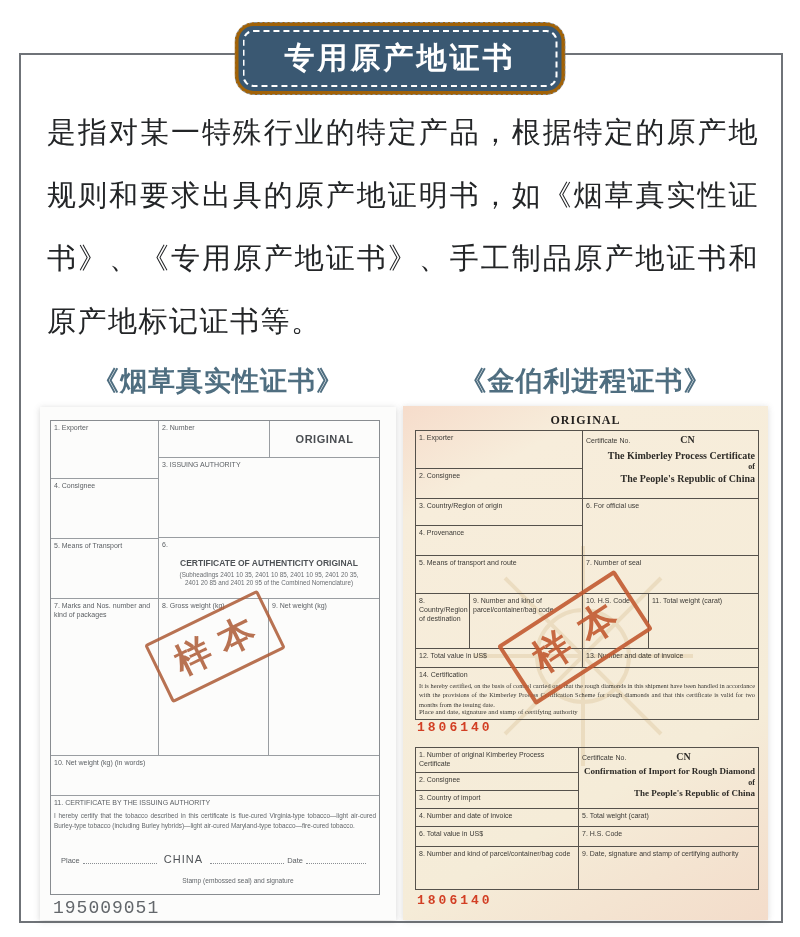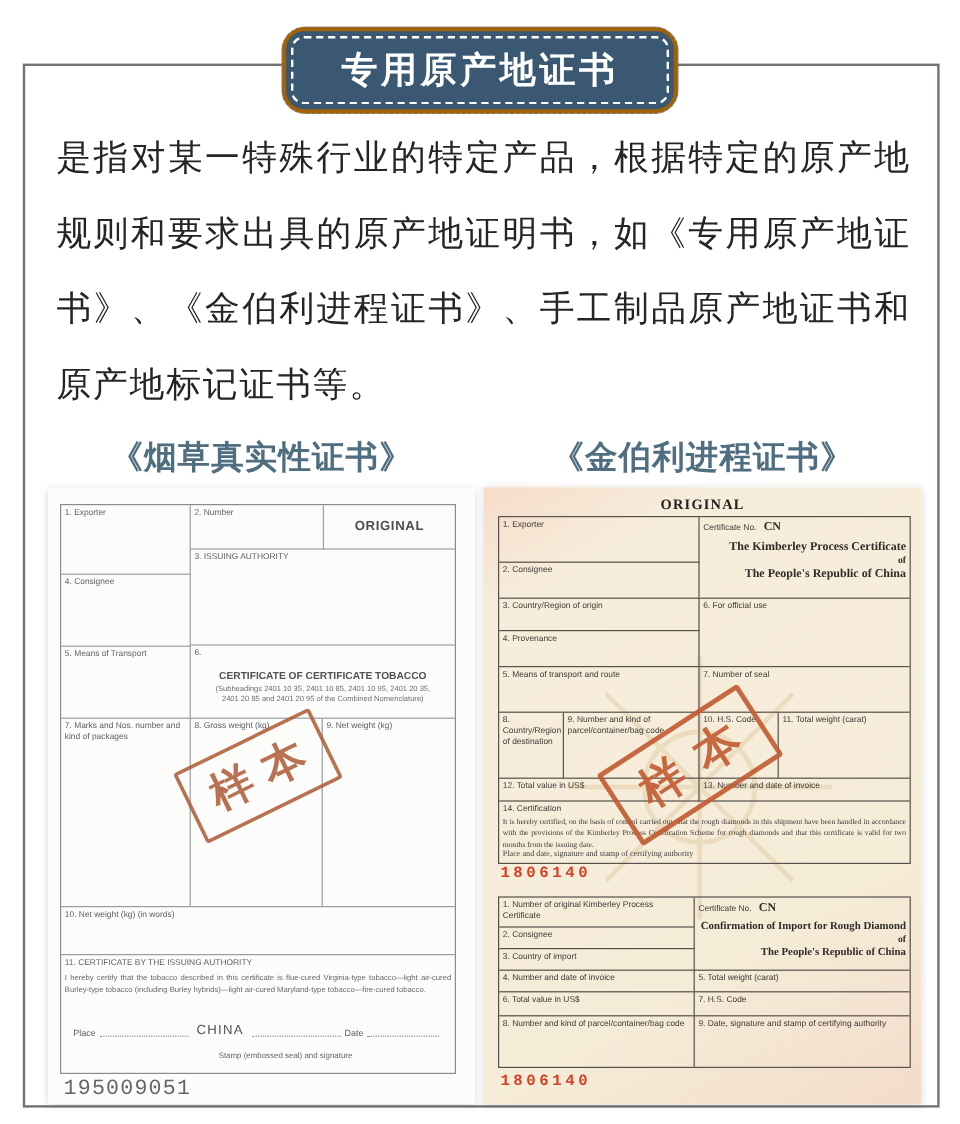--- a/index.html
+++ b/index.html
@@ -55,21 +55,21 @@
        box-shadow:0 1px 6px rgba(90,90,90,.22);color:#3c3a36;}
   .kim-watermark{position:absolute;left:60px;top:130px;opacity:.45;z-index:1;}
   .kim-original{position:absolute;top:7px;left:0;width:100%;text-align:center;
                 font-family:"Liberation Serif",serif;font-weight:bold;font-size:12px;
                 letter-spacing:1px;color:#242220;z-index:2;}
   .k-table{position:absolute;left:12px;width:342px;border:1px solid #55514b;z-index:2;}
   .k1{top:24px;height:288px;} .k2{top:341px;height:141px;}
   .kc{position:absolute;box-sizing:border-box;font-size:7px;line-height:1.3;padding:2px 3px;color:#3c3a36;}
   .kbr{border-right:1px solid #55514b;} .kbb{border-bottom:1px solid #55514b;}
   .certno-line{display:flex;align-items:baseline;gap:6px;}
-  .certno-val{font-family:"Liberation Serif",serif;font-size:10px;font-weight:bold;color:#2e2c28;}
+  .certno-val{font-family:"Liberation Serif",serif;font-size:10px;font-weight:bold;color:#2e2c28;margin-left:44px;}
   .k-title{text-align:right;font-family:"Liberation Serif",serif;font-weight:bold;
            font-size:10px;line-height:1.3;color:#2e2c28;margin-top:3px;}
   .k-title .of{font-size:8px;font-weight:bold;}
   .k-legal{font-size:6.4px;line-height:1.45;text-align:justify;
            font-family:"Liberation Serif",serif;color:#3c3a36;margin-top:2px;}
   .k-note{position:absolute;left:3px;bottom:2px;font-size:6.8px;font-family:"Liberation Serif",serif;}
   .kim-serial{position:absolute;left:14px;font-size:13px;font-weight:bold;color:#d23f24;
               font-family:"Liberation Mono",monospace;letter-spacing:3px;z-index:2;}
   .kim-serial.s1{top:314px;} .kim-serial.s2{top:487px;}
 </style>
@@ -79,36 +79,36 @@
 <div class="page">
 
   <div class="frame"></div>
 
   <div class="badge-outer">
     <div class="badge-bg">
       <div class="badge-inner">专用原产地证书</div>
     </div>
   </div>
 
-  <p class="intro">是指对某一特殊行业的特定产品，根据特定的原产地规则和要求出具的原产地证明书，如《专用原产地证书》、《金伯利进程证书》、手工制品原产地证书和原产地标记证书等。</p>
+  <p class="intro">是指对某一特殊行业的特定产品，根据特定的原产地规则和要求出具的原产地证明书，如《烟草真实性证书》、《专用原产地证书》、手工制品原产地证书和原产地标记证书等。</p>
 
   <div class="sec-title left">《烟草真实性证书》</div>
   <div class="sec-title right">《金伯利进程证书》</div>
 
   <div class="tob">
     <div class="tob-table">
       <div class="tc br bb" style="left:0;top:0;width:108px;height:58px;">1. Exporter</div>
       <div class="tc bb" style="left:108px;top:0;width:110px;height:37px;">2. Number</div>
       <div class="tc bl bb tob-original" style="left:218px;top:0;width:110px;height:37px;">ORIGINAL</div>
       <div class="tc bb" style="left:108px;top:37px;width:220px;height:80px;">3. ISSUING AUTHORITY</div>
       <div class="tc br bb" style="left:0;top:58px;width:108px;height:60px;">4. Consignee</div>
       <div class="tc br bb" style="left:0;top:118px;width:108px;height:60px;">5. Means of Transport</div>
       <div class="tc bb" style="left:108px;top:117px;width:220px;height:61px;">
         <span>6.</span>
-        <div class="tob-cert-title">CERTIFICATE OF CERTIFICATE TOBACCO</div>
+        <div class="tob-cert-title">CERTIFICATE OF AUTHENTICITY ORIGINAL</div>
         <div class="tob-sub">(Subheadings 2401 10 35, 2401 10 85, 2401 10 95, 2401 20 35, 2401 20 85 and 2401 20 95 of the Combined Nomenclature)</div>
       </div>
       <div class="tc br bb" style="left:0;top:178px;width:108px;height:157px;">7. Marks and Nos. number and kind of packages</div>
       <div class="tc br bb" style="left:108px;top:178px;width:110px;height:157px;">8. Gross weight (kg)</div>
       <div class="tc bb" style="left:218px;top:178px;width:110px;height:157px;">9. Net weight (kg)</div>
       <div class="tc bb" style="left:0;top:335px;width:328px;height:40px;">10. Net weight (kg) (in words)</div>
       <div class="tc" style="left:0;top:375px;width:328px;height:98px;">
         <div>11. CERTIFICATE BY THE ISSUING AUTHORITY</div>
         <div class="tob-legal">I hereby certify that the tobacco described in this certificate is flue-cured Virginia-type tobacco—light air-cured Burley-type tobacco (including Burley hybrids)—light air-cured Maryland-type tobacco—fire-cured tobacco.</div>
         <div class="place-row">

